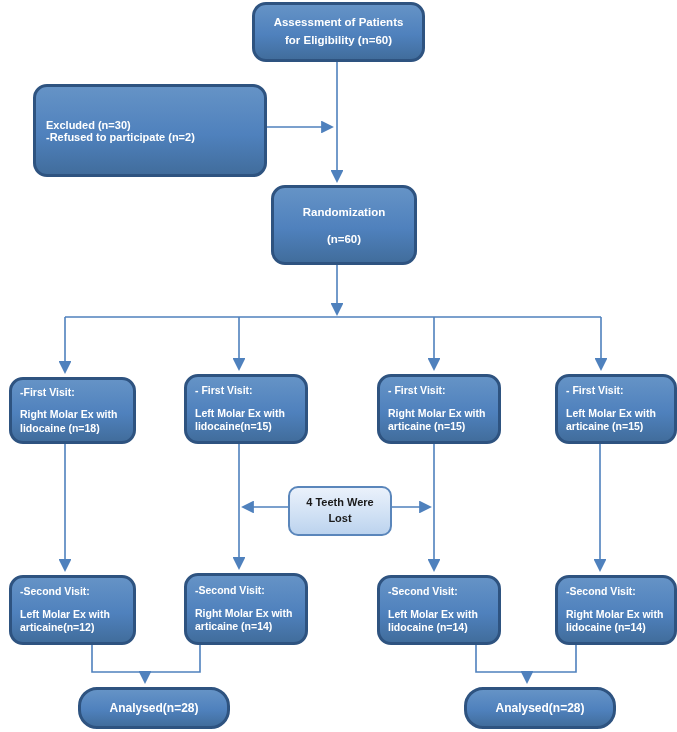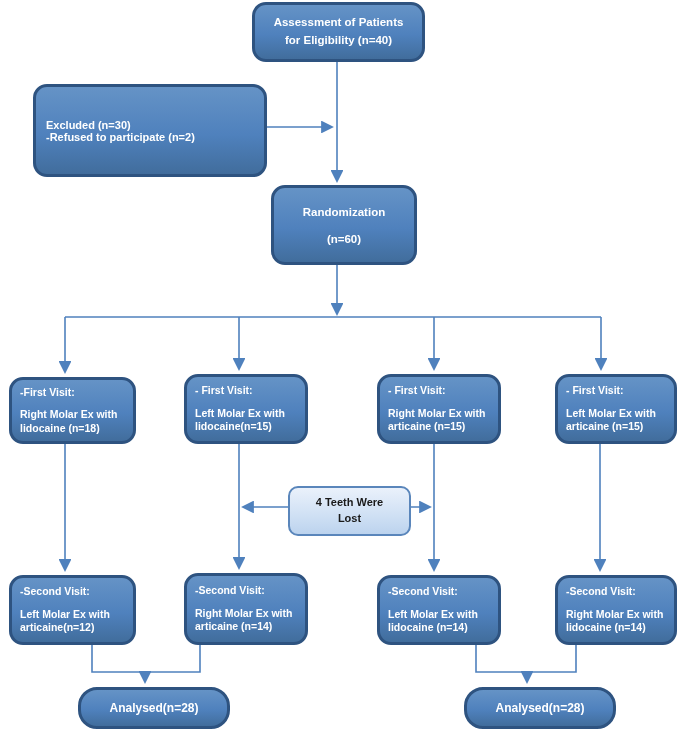--- a/index.html
+++ b/index.html
@@ -39,21 +39,21 @@
   .visit .vtitle{margin-bottom:9px;}
   .fv1{left:3px;top:377px;width:127px;height:67px;}
   .fv2{left:178px;top:374px;width:124px;height:70px;}
   .fv3{left:371px;top:374px;width:124px;height:70px;}
   .fv4{left:549px;top:374px;width:122px;height:70px;}
   .sv1{left:3px;top:575px;width:127px;height:70px;}
   .sv2{left:178px;top:573px;width:124px;height:72px;}
   .sv3{left:371px;top:575px;width:124px;height:70px;}
   .sv4{left:549px;top:575px;width:122px;height:70px;}
   .teeth{
-    left:288px;top:486px;width:123px;height:50px;
+    left:288px;top:486px;width:104px;height:50px;
     background:linear-gradient(180deg,#eaf1fb 0%,var(--callout-fill) 60%,#bcd3ee 100%);
     border:2px solid var(--callout-border);
     border-radius:10px;color:var(--callout-text);
     font-size:11px;line-height:1.45;
   }
   .analysed{height:42px;width:152px;font-size:12px;border-radius:19px;}
   .an1{left:78px;top:687px;}
   .an2{left:464px;top:687px;}
   .tline{display:block;}
 </style>
@@ -99,21 +99,21 @@
       <path class="connector" d="M145,672 V682" marker-end="url(#arrow)"></path>
     </g>
     <g>
       <path class="connector" d="M476,645 V672 H576 V645"></path>
       <path class="connector" d="M527,672 V682" marker-end="url(#arrow)"></path>
     </g>
   </svg>
 
   <div class="node center assessment">
     <span class="tline">Assessment of Patients</span>
-    <span class="tline">for Eligibility (n=40)</span>
+    <span class="tline">for Eligibility (n=60)</span>
   </div>
 
   <div class="node left excluded">
     <span class="tline">Excluded (n=30)</span>
     <span class="tline">-Refused to participate (n=2)</span>
   </div>
 
   <div class="node center randomization">
     <span class="tline">Randomization</span>
     <span class="tline">(n=60)</span>

